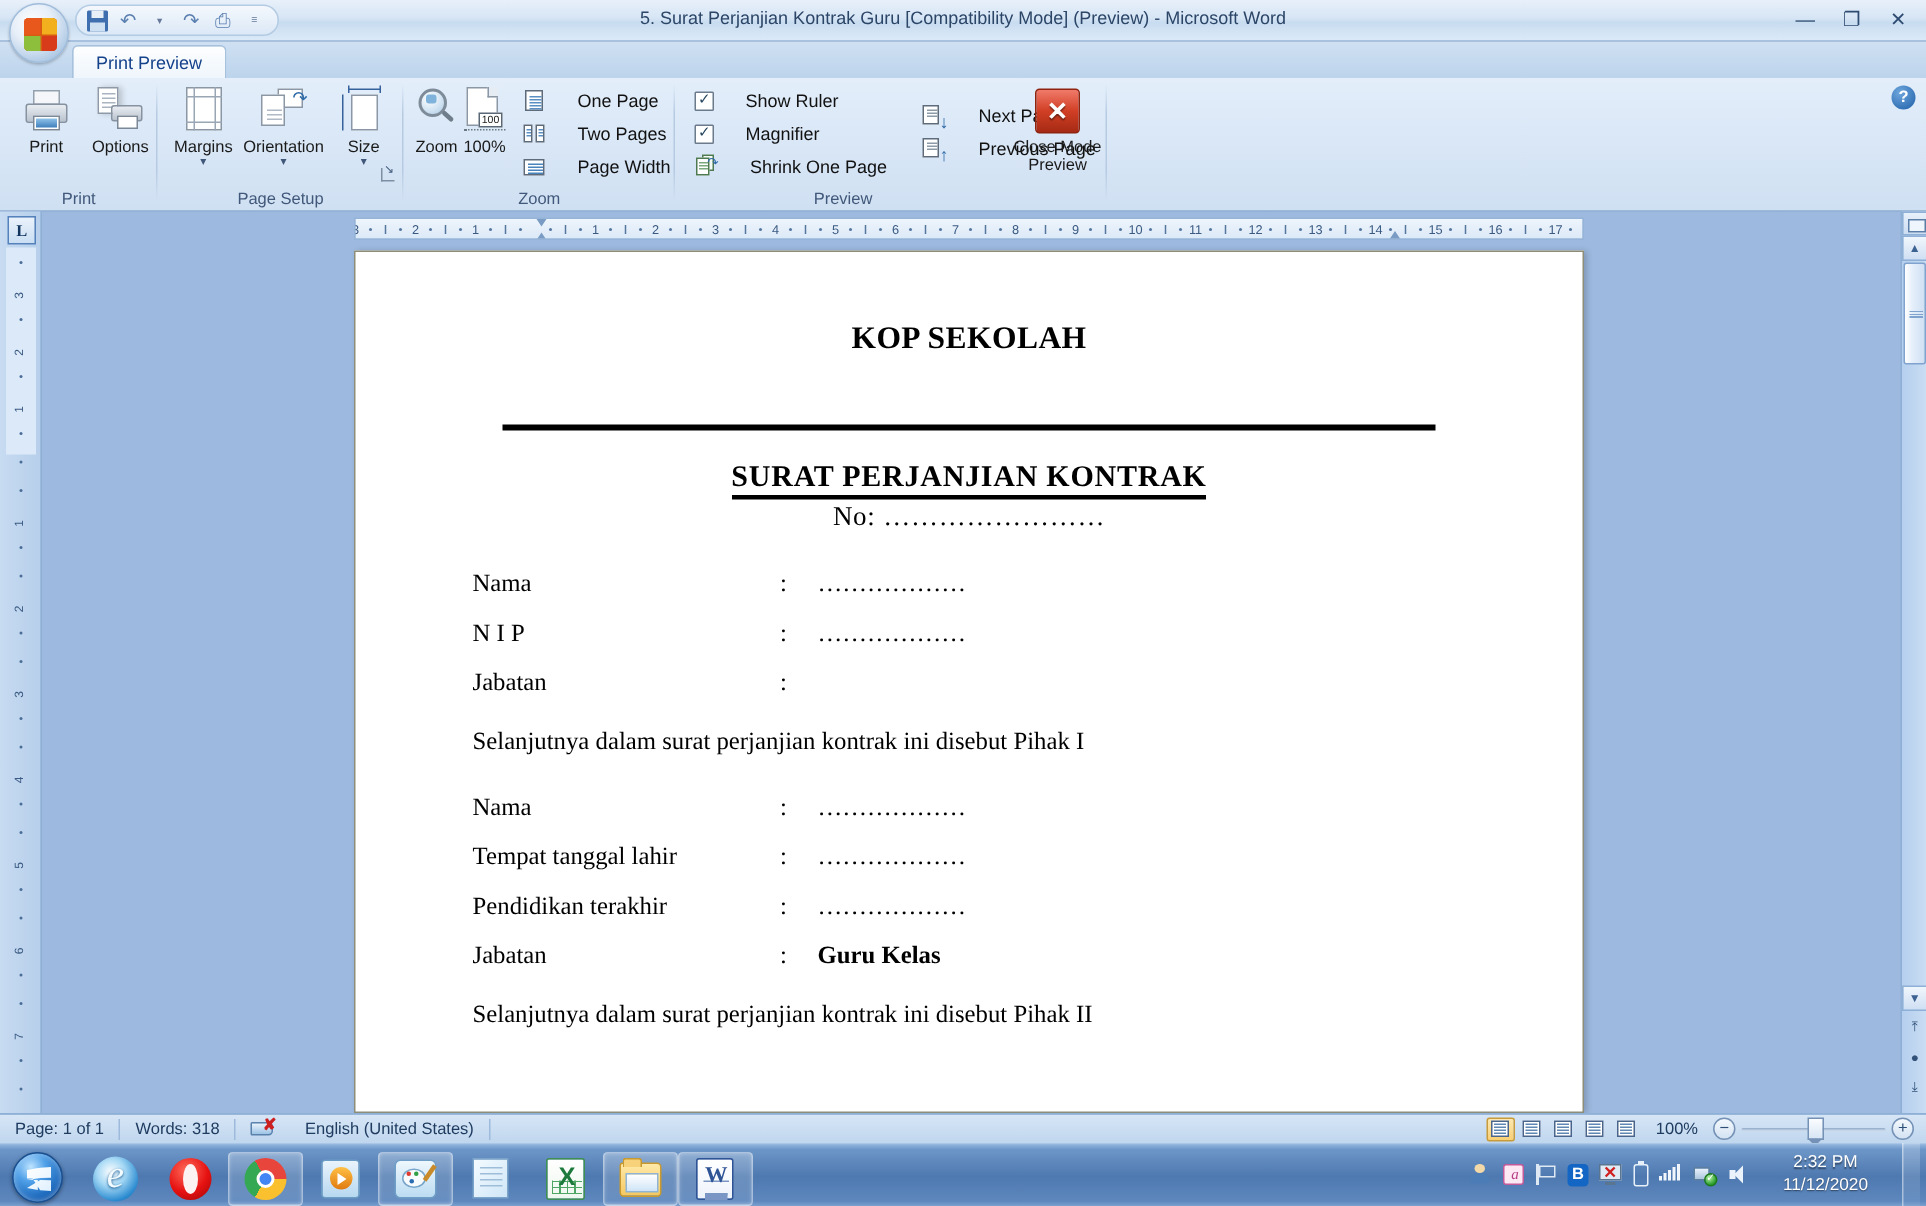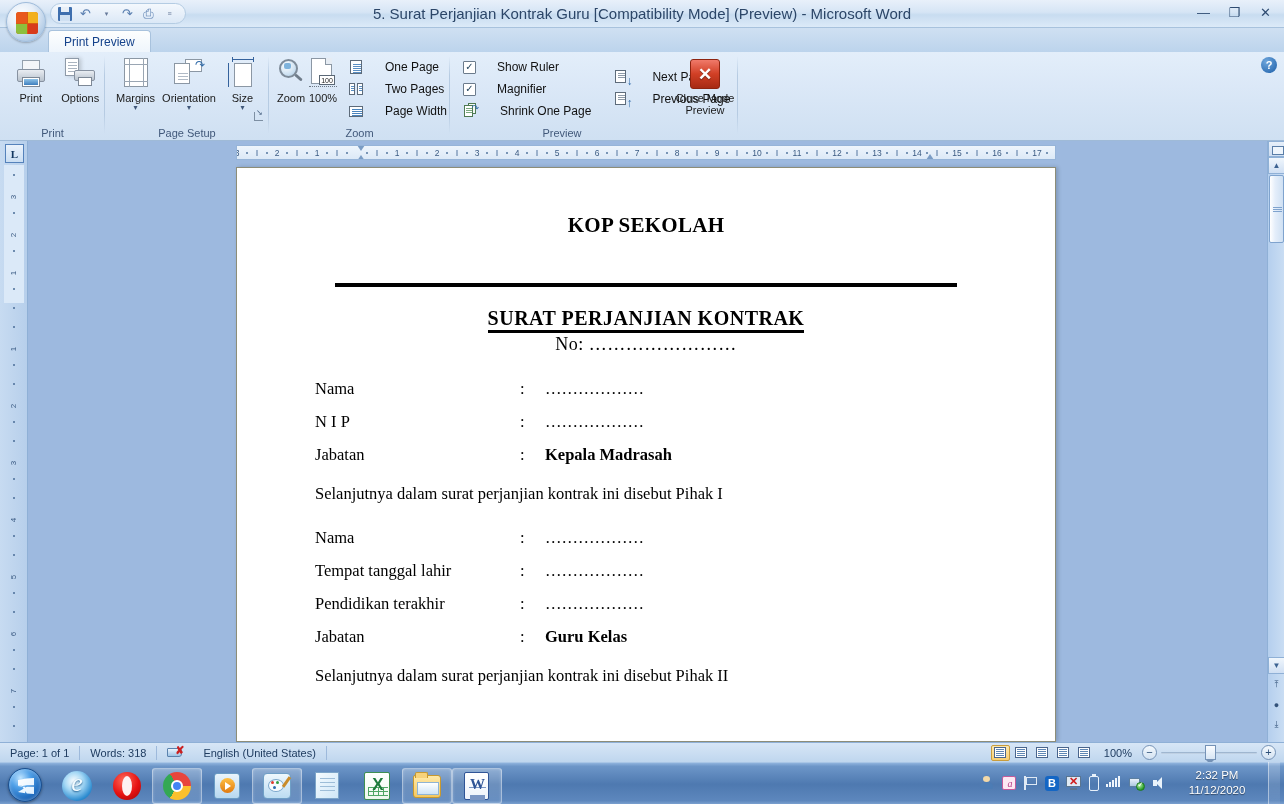--- a/index.html
+++ b/index.html
@@ -12,21 +12,21 @@
   .app { position: relative; width: 1284px; height: 804px; }
 
   
   .titlebar {
     position: absolute; left: 0; top: 0; width: 1284px; height: 28px;
     background: linear-gradient(to bottom, #e8f0fa 0%, #d6e5f5 45%, #c8dcf0 55%, #dceaf8 100%);
     border-bottom: 1px solid #a8c2dd;
   }
   .title-text {
     position: absolute; left: 0; top: 5px; width: 1284px;
-    text-align: center; font-size: 15px; color: #2c4668;
+    text-align: center; font-size: 12px; color: #2c4668;
     white-space: nowrap;
   }
   .office-btn {
     position: absolute; left: 6px; top: 2px; width: 40px; height: 40px;
     border-radius: 50%;
     background: radial-gradient(circle at 38% 32%, #fdfefe 0%, #e6eef8 38%, #b9d0e8 70%, #8cb0d6 100%);
     border: 1px solid #9fbcdb; z-index: 10;
     box-shadow: 0 1px 2px rgba(0,0,0,.25);
   }
   .office-logo {
@@ -834,21 +834,20 @@
               <span class="f-value">………………</span>
             </div>
             <div class="field-row">
               <span class="f-label">N I P</span>
               <span class="f-colon">:</span>
               <span class="f-value">………………</span>
             </div>
             <div class="field-row">
               <span class="f-label">Jabatan</span>
               <span class="f-colon">:</span>
-              <span class="f-value bold">Kepala Madrasah</span>
             </div>
           </div>
 
           <div class="doc-para">Selanjutnya dalam surat perjanjian kontrak ini disebut Pihak I</div>
 
           <div class="field-block">
             <div class="field-row">
               <span class="f-label">Nama</span>
               <span class="f-colon">:</span>
               <span class="f-value">………………</span>

